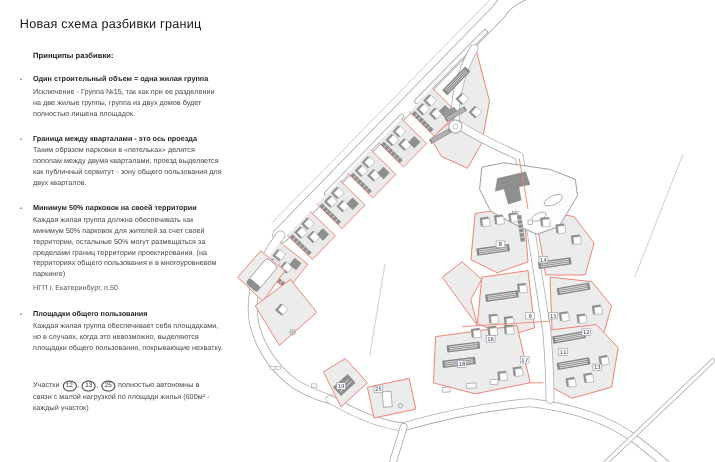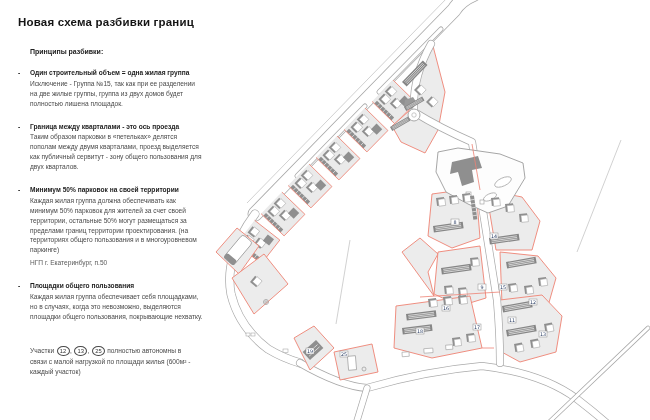--- a/index.html
+++ b/index.html
@@ -3,21 +3,21 @@
 <meta charset="utf-8">
 <style>
   :root{ --boundary:#ee8273; }
   html,body{margin:0;padding:0;}
   body{
     width:650px;height:420px;position:relative;overflow:hidden;background:#fff;
     font-family:"Liberation Sans", sans-serif;
   }
   #plan{position:absolute;left:0;top:0;z-index:0;}
   .panel{position:absolute;left:18px;top:16px;width:186px;z-index:2;}
-  .page-title{font-size:11.5px;font-weight:bold;color:#151515;letter-spacing:0.2px;margin:0 0 0 0;}
+  .page-title{font-size:11.5px;font-weight:normal;color:#151515;letter-spacing:0.2px;margin:0 0 0 0;}
   .principles-heading{font-size:7px;font-weight:bold;color:#222;margin:20px 0 0 12px;}
   .bullet{display:flex;margin:13px 0 0 0;font-size:6.6px;line-height:1.5;color:#4a4a4a;}
   .dash{width:12px;flex:0 0 12px;color:#333;font-weight:bold;}
   .b-content{flex:1;}
   .b-title{font-weight:bold;color:#1d1d1d;margin-bottom:1px;}
   .b-note{margin-top:3px;color:#5a5a5a;}
   .footnote{margin:24px 0 0 12px;font-size:6.6px;line-height:1.65;color:#4a4a4a;width:168px;}
   .circ{
     display:inline-block;border:1px solid #4a4a4a;border-radius:50%;
     min-width:8px;height:8.5px;line-height:8.5px;text-align:center;

